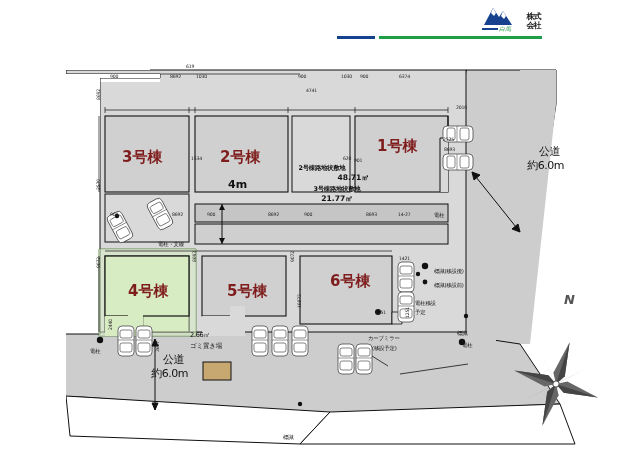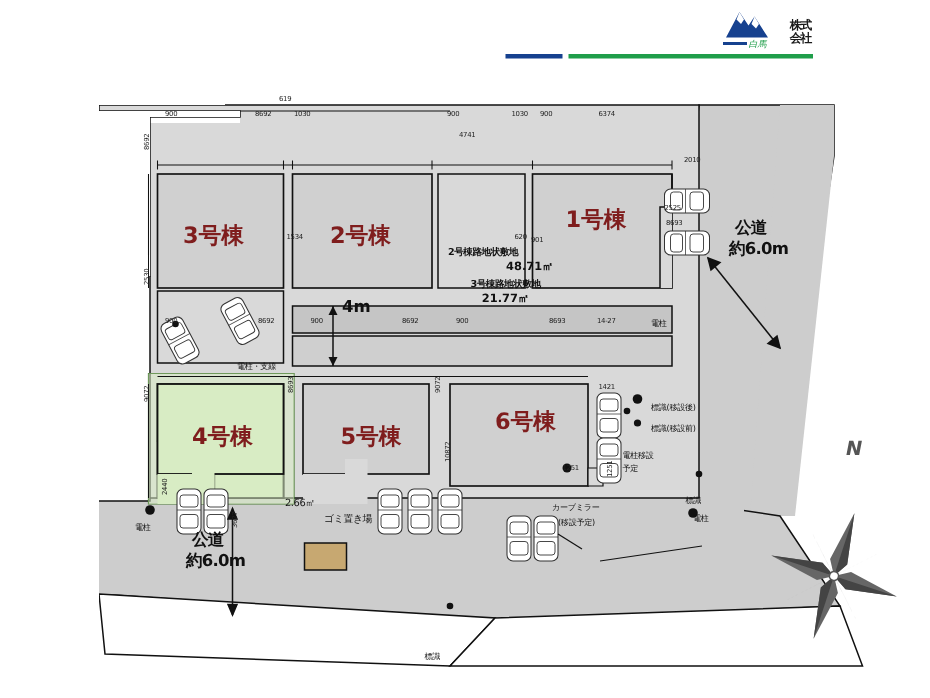--- a/index.html
+++ b/index.html
@@ -20,21 +20,21 @@
 
   
   #map{position:absolute;left:0;top:44px;width:620px;height:421px;background:#fff;}
   #map svg{display:block;}
 
   .lbl{position:absolute;white-space:nowrap;pointer-events:none;}
   .plot-name{font-size:15px;font-weight:bold;color:#7f1d1d;letter-spacing:0px;}
   .tiny{font-size:4.6px;color:#222;letter-spacing:-0.2px;}
   .tiny5{font-size:5.4px;color:#111;letter-spacing:-0.2px;}
   .mid{font-size:6.6px;color:#111;letter-spacing:-0.3px;}
-  .road-big{font-size:11px;font-weight:bold;color:#111;letter-spacing:-0.5px;text-align:left;}
+  .road-big{font-size:11px;font-weight:normal;color:#111;letter-spacing:-0.5px;text-align:right;}
   .dim4m{font-size:11px;font-weight:bold;color:#111;}
   .areatxt{font-size:6.4px;font-weight:bold;color:#111;text-align:center;letter-spacing:-0.3px;}
   .areanum{font-size:7.6px;font-weight:bold;color:#111;text-align:center;}
   .compassN{font-size:13px;font-style:italic;font-weight:bold;color:#555;}
 </style>
 </head>
 <body>
 
 <div id="header">
   <div id="logo">
@@ -221,29 +221,29 @@
 <div class="lbl plot-name" style="left:377px;top:137px;">1号棟</div>
 <div class="lbl plot-name" style="left:128px;top:282px;">4号棟</div>
 <div class="lbl plot-name" style="left:227px;top:282px;">5号棟</div>
 <div class="lbl plot-name" style="left:330px;top:272px;">6号棟</div>
 
 <div class="lbl areatxt" style="left:275px;top:164px;width:94px;">2号棟路地状敷地</div>
 <div class="lbl areanum" style="left:275px;top:173px;width:94px;text-align:right;">48.71㎡</div>
 <div class="lbl areatxt" style="left:290px;top:185px;width:94px;">3号棟路地状敷地</div>
 <div class="lbl areanum" style="left:290px;top:194px;width:94px;">21.77㎡</div>
 
-<div class="lbl dim4m" style="left:228px;top:178px;margin-top:20px;">4m</div>
+<div class="lbl dim4m" style="left:228px;top:178px;">4m</div>
 
 <div class="lbl road-big" style="left:490px;top:144px;width:70px;">公道</div>
 <div class="lbl road-big" style="left:486px;top:158px;width:78px;">約6.0m</div>
 
 <div class="lbl road-big" style="left:128px;top:352px;width:56px;">公道</div>
 <div class="lbl road-big" style="left:124px;top:366px;width:64px;">約6.0m</div>
 
-<div class="lbl mid" style="left:190px;top:342px;width:58px;text-align:right;">ゴミ置き場</div>
+<div class="lbl mid" style="left:190px;top:342px;width:58px;text-align:left;">ゴミ置き場</div>
 <div class="lbl mid" style="left:190px;top:331px;width:58px;text-align:left;">2.66㎡</div>
 
 <div class="lbl tiny5" style="left:90px;top:348px;">電柱</div>
 <div class="lbl tiny5" style="left:434px;top:212px;">電柱</div>
 <div class="lbl tiny5" style="left:462px;top:342px;">電柱</div>
 <div class="lbl tiny5" style="left:158px;top:241px;">電柱・支線</div>
 <div class="lbl tiny5" style="left:434px;top:268px;">標識(移設後)</div>
 <div class="lbl tiny5" style="left:434px;top:282px;">標識(移設前)</div>
 <div class="lbl tiny5" style="left:415px;top:300px;">電柱移設</div>
 <div class="lbl tiny5" style="left:415px;top:309px;">予定</div>

